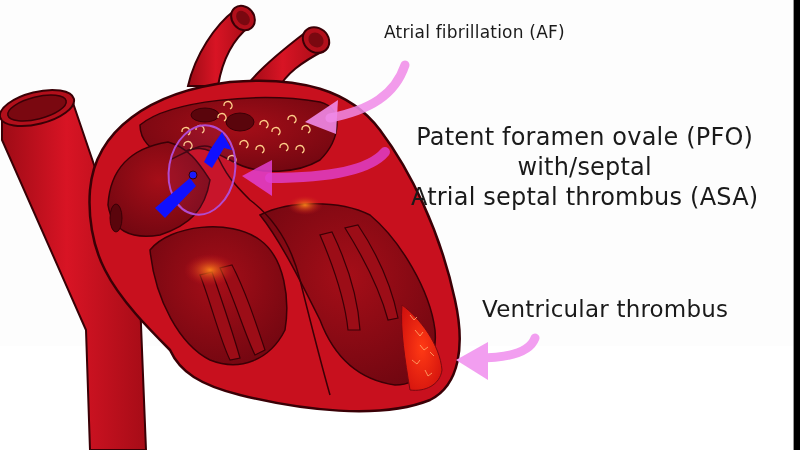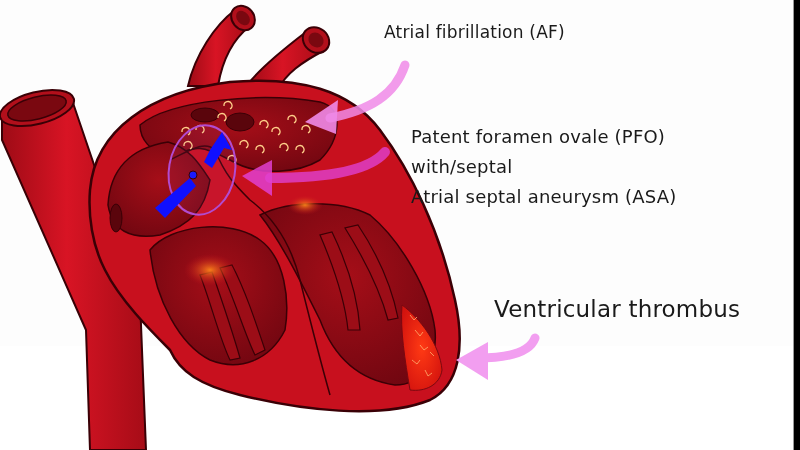--- a/index.html
+++ b/index.html
@@ -2,22 +2,22 @@
 <html><head>
 <meta charset="utf-8">
 <style>
   html, body { margin: 0; padding: 0; }
   body { width: 800px; height: 450px; overflow: hidden; background: #ffffff; position: relative; font-family: "DejaVu Sans", "Liberation Sans", sans-serif; }
   #stage { position: absolute; left: 0; top: 0; width: 800px; height: 346px; background: #fdfdfd; }
   #edge-bar { position: absolute; right: 0; top: 0; width: 6px; height: 450px; background: #000; border-left: 1px solid #9a9a9a; }
   svg#heart-diagram { position: absolute; left: 0; top: 0; width: 800px; height: 450px; }
   .label { position: absolute; color: #1a1a1a; white-space: nowrap; letter-spacing: 0.2px; }
   #label-af { left: 384px; top: 22px; font-size: 17px; }
-  #label-pfo { left: 411px; top: 122px; font-size: 18px; line-height: 30px; }
-  #label-vt { left: 482px; top: 296px; font-size: 23px; margin-left: 12px; }
+  #label-pfo { left: 411px; top: 122px; font-size: 24px; line-height: 30px; text-align: center; }
+  #label-vt { left: 482px; top: 296px; font-size: 23px; }
 </style>
 </head>
 <body>
 
 <div id="stage">
 
   <svg id="heart-diagram" viewBox="0 0 800 450">
     <defs>
       <linearGradient id="vesselGrad" x1="0" x2="1" y1="0" y2="0">
         <stop offset="0" stop-color="#9e0b16"></stop>
@@ -124,19 +124,19 @@
       <path d="M535,338 C530,352 510,358 478,358" fill="none" stroke="#f29ef0" stroke-width="9" stroke-linecap="round"></path>
       <polygon points="456,360 488,342 488,380" fill="#f29ef0"></polygon>
     </g>
   </svg>
 
   <div class="label" id="label-af">Atrial fibrillation (AF)</div>
 
   <div class="label" id="label-pfo">
     <div>Patent foramen ovale (PFO)</div>
     <div>with/septal</div>
-    <div>Atrial septal aneurysm (ASA)</div>
+    <div>Atrial septal thrombus (ASA)</div>
   </div>
 
   <div class="label" id="label-vt">Ventricular thrombus</div>
 
   <div id="edge-bar"></div>
 </div>
 
 </body></html>

